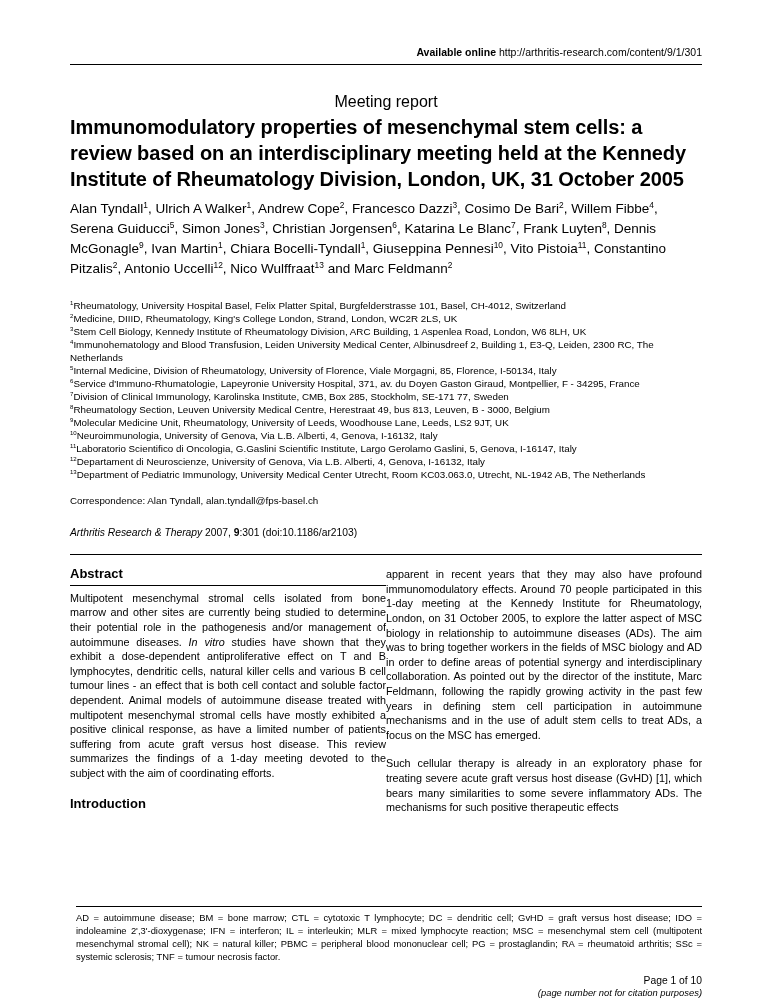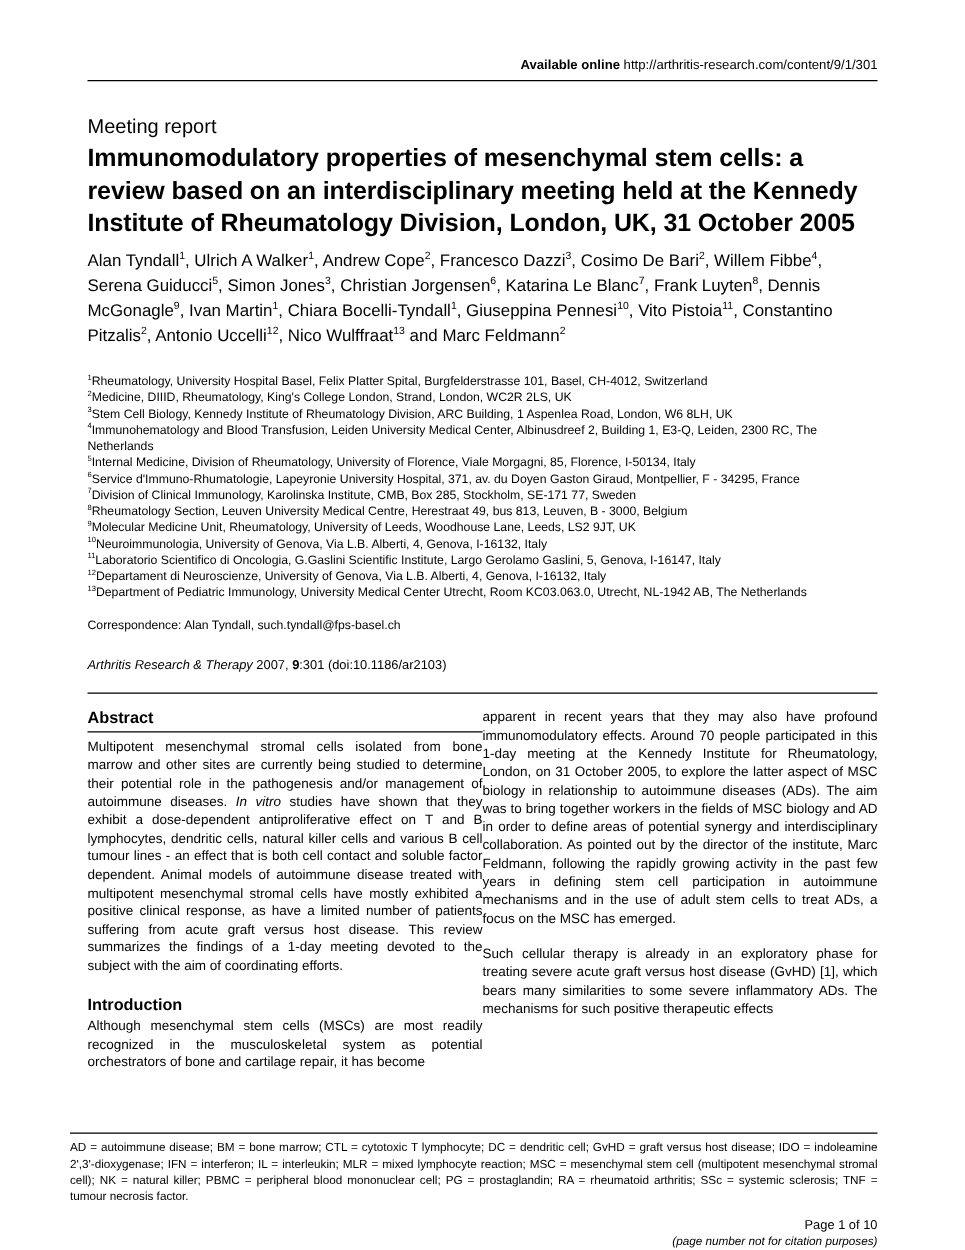--- a/index.html
+++ b/index.html
@@ -10,36 +10,36 @@
     margin: 0 auto;
     background: #ffffff;
     color: #000000;
     font-family: "Liberation Sans", sans-serif;
     box-sizing: border-box;
     padding: 46px 70px 0 70px;
     overflow: hidden;
   }
   .avail { text-align: right; font-size: 10.5px; margin-bottom: 6px; }
   .rule { border-top: 1px solid #000; height: 0; }
-  .kicker { font-size: 16px; margin-top: 28px; }
+  .kicker { font-size: 16px; margin-top: 28px; text-align: center; }
   .title { font-size: 20px; font-weight: bold; line-height: 26px; margin-top: 3px; letter-spacing: -0.1px; }
   .authors { font-size: 13.5px; line-height: 20px; margin-top: 7px; }
   sup { font-size: 0.62em; line-height: 0; }
   .affs { margin-top: 20px; font-size: 9.8px; line-height: 13px; }
   .corr { margin-top: 14px; font-size: 9.8px; }
   .pubrow { display: flex; justify-content: space-between; margin-top: 20px; font-size: 10.3px; line-height: 14.3px; }
   .pubrow .right { text-align: left; white-space: nowrap; }
   .divider { margin-top: 14px; }
   .columns { display: flex; margin-top: 12px; }
   .col { flex: 1; min-width: 0; font-size: 10.8px; line-height: 14.6px; text-align: justify; }
   .sect-head { font-size: 13px; font-weight: bold; text-align: left; }
   .abs-head { border-bottom: 1px solid #000; padding-bottom: 3px; margin-bottom: 5px; }
   .intro-head { margin-top: 16px; margin-bottom: 3px; }
   .p2 { margin-top: 14px; }
-  .bottom { position: absolute; left: 56px; right: 70px; top: 906px; }
+  .bottom { position: absolute; left: 76px; right: 70px; top: 906px; }
   .abbrev { font-size: 9.4px; line-height: 12.9px; text-align: justify; margin-top: 5px; }
   .pagefoot { text-align: right; font-size: 10.3px; margin-top: 11px; }
   .citenote { text-align: right; font-size: 9.4px; font-style: italic; margin-top: 1px; }
 </style>
 </head>
 <body>
 
 <div class="page">
 
   <div class="avail"><span style="font-weight: bold;">Available online </span><span>http://arthritis-research.com/content/9/1/301</span></div>
@@ -58,34 +58,33 @@
       <div><sup>6</sup><span>Service d'Immuno-Rhumatologie, Lapeyronie University Hospital, 371, av. du Doyen Gaston Giraud, Montpellier, F - 34295, France</span></div>
       <div><sup>7</sup><span>Division of Clinical Immunology, Karolinska Institute, CMB, Box 285, Stockholm, SE-171 77, Sweden</span></div>
       <div><sup>8</sup><span>Rheumatology Section, Leuven University Medical Centre, Herestraat 49, bus 813, Leuven, B - 3000, Belgium</span></div>
       <div><sup>9</sup><span>Molecular Medicine Unit, Rheumatology, University of Leeds, Woodhouse Lane, Leeds, LS2 9JT, UK</span></div>
       <div><sup>10</sup><span>Neuroimmunologia, University of Genova, Via L.B. Alberti, 4, Genova, I-16132, Italy</span></div>
       <div><sup>11</sup><span>Laboratorio Scientifico di Oncologia, G.Gaslini Scientific Institute, Largo Gerolamo Gaslini, 5, Genova, I-16147, Italy</span></div>
       <div><sup>12</sup><span>Departament di Neuroscienze, University of Genova, Via L.B. Alberti, 4, Genova, I-16132, Italy</span></div>
       <div><sup>13</sup><span>Department of Pediatric Immunology, University Medical Center Utrecht, Room KC03.063.0, Utrecht, NL-1942 AB, The Netherlands</span></div>
     </div>
 
-  <div class="corr">Correspondence: Alan Tyndall, such.tyndall@fps-basel.ch</div>
+  <div class="corr">Correspondence: Alan Tyndall, alan.tyndall@fps-basel.ch</div>
 
   <div class="pubrow">
     <div class="right"><span style="font-style: italic;">Arthritis Research &amp; Therapy</span><span> 2007, </span><span style="font-weight: bold;">9</span><span>:301 (doi:10.1186/ar2103)</span></div>
   </div>
 
   <div class="rule divider"></div>
 
   <div class="columns">
     <div class="col">
       <div class="sect-head abs-head">Abstract</div>
       <div><span>Multipotent mesenchymal stromal cells isolated from bone marrow and other sites are currently being studied to determine their potential role in the pathogenesis and/or management of autoimmune diseases. </span><span style="font-style: italic;">In vitro</span><span> studies have shown that they exhibit a dose-dependent antiproliferative effect on T and B lymphocytes, dendritic cells, natural killer cells and various B cell tumour lines - an effect that is both cell contact and soluble factor dependent. Animal models of autoimmune disease treated with multipotent mesenchymal stromal cells have mostly exhibited a positive clinical response, as have a limited number of patients suffering from acute graft versus host disease. This review summarizes the findings of a 1-day meeting devoted to the subject with the aim of coordinating efforts.</span></div>
       <div class="sect-head intro-head">Introduction</div>
-      <div>Although mesenchymal stem cells (MSCs) are most readily recognized in the musculoskeletal system as potential orchestrators of bone and cartilage repair, it has become</div>
     </div>
     <div class="col">
       <div>apparent in recent years that they may also have profound immunomodulatory effects. Around 70 people participated in this 1-day meeting at the Kennedy Institute for Rheumatology, London, on 31 October 2005, to explore the latter aspect of MSC biology in relationship to autoimmune diseases (ADs). The aim was to bring together workers in the fields of MSC biology and AD in order to define areas of potential synergy and interdisciplinary collaboration. As pointed out by the director of the institute, Marc Feldmann, following the rapidly growing activity in the past few years in defining stem cell participation in autoimmune mechanisms and in the use of adult stem cells to treat ADs, a focus on the MSC has emerged.</div>
       <div class="p2">Such cellular therapy is already in an exploratory phase for treating severe acute graft versus host disease (GvHD) [1], which bears many similarities to some severe inflammatory ADs. The mechanisms for such positive therapeutic effects</div>
     </div>
   </div>
 
   <div class="bottom">
     <div class="rule"></div>
     <div class="abbrev">AD = autoimmune disease; BM = bone marrow; CTL = cytotoxic T lymphocyte; DC = dendritic cell; GvHD = graft versus host disease; IDO = indoleamine 2',3'-dioxygenase; IFN = interferon; IL = interleukin; MLR = mixed lymphocyte reaction; MSC = mesenchymal stem cell (multipotent mesenchymal stromal cell); NK = natural killer; PBMC = peripheral blood mononuclear cell; PG = prostaglandin; RA = rheumatoid arthritis; SSc = systemic sclerosis; TNF = tumour necrosis factor.</div>

